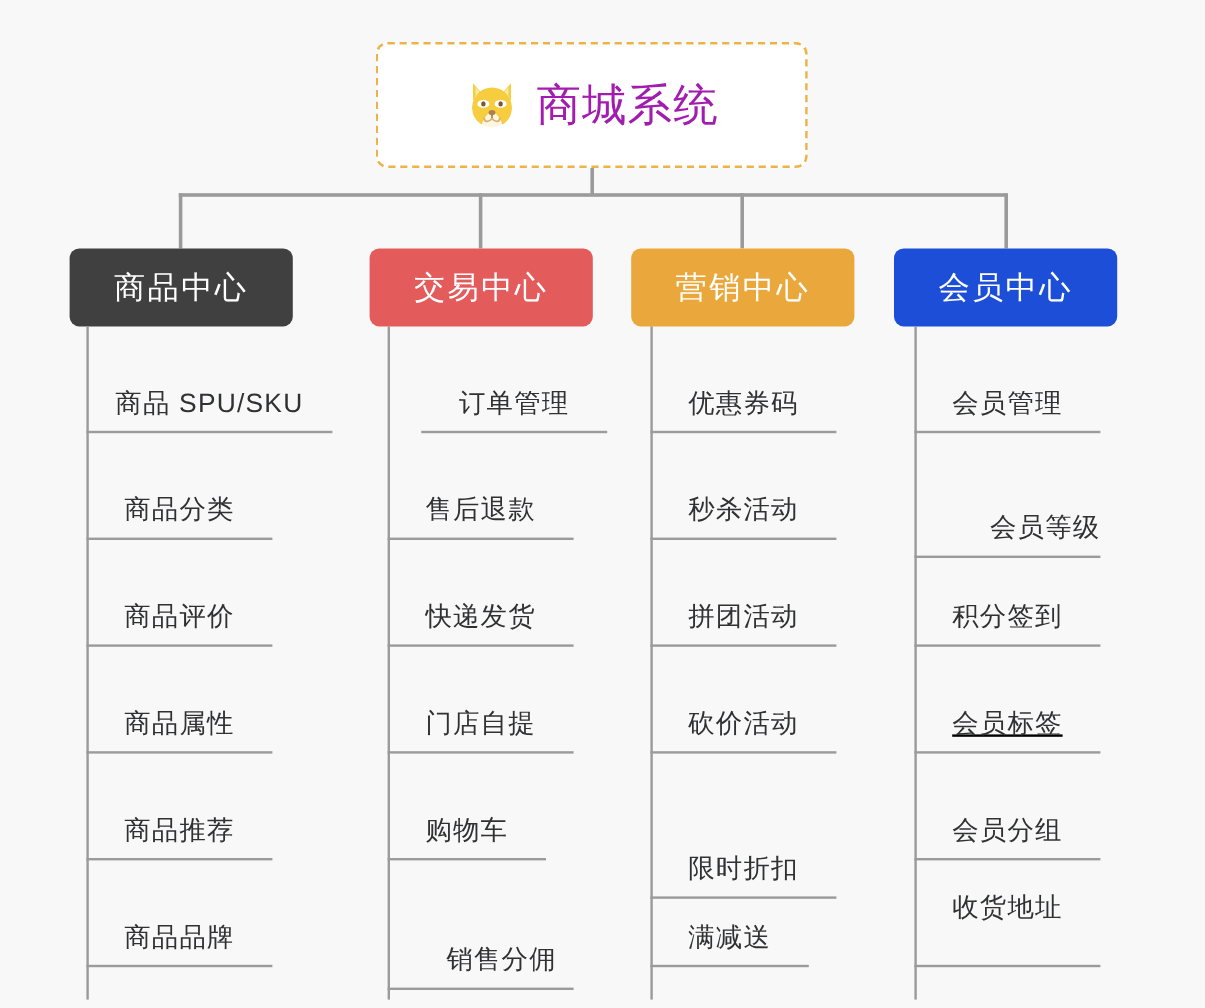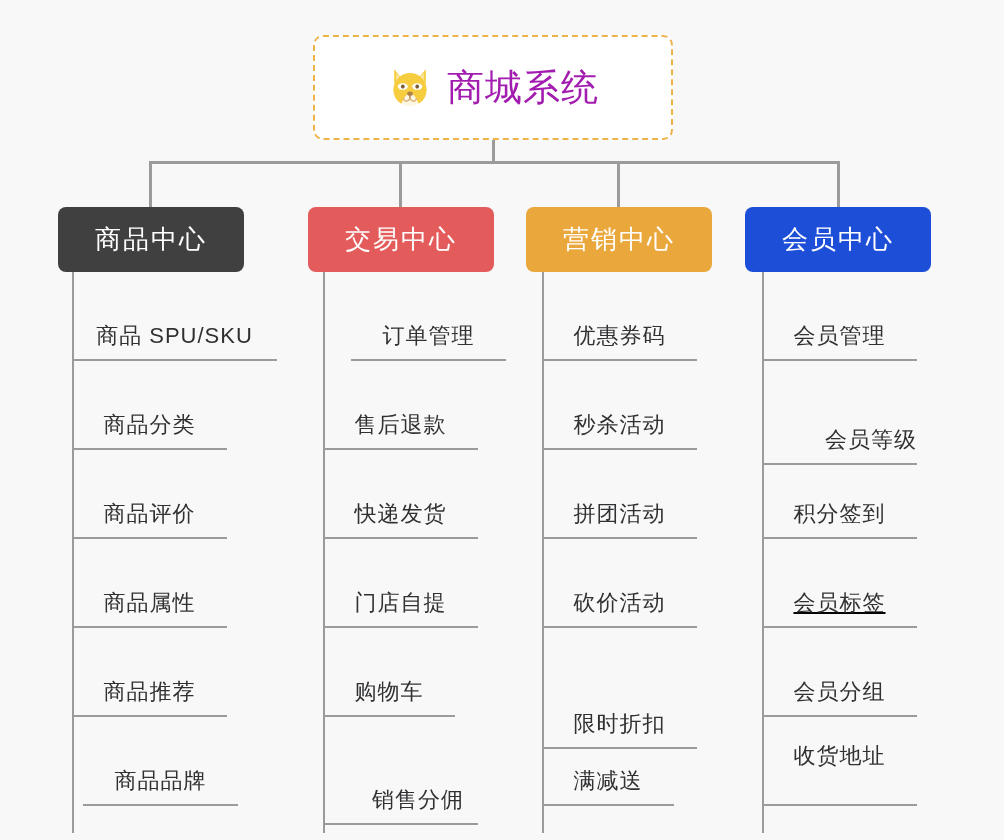--- a/index.html
+++ b/index.html
@@ -161,21 +161,21 @@
       </div>
     <div class="leaf-item" style="top:178px; width:155px;">
         <span class="leaf-label">商品评价</span>
       </div>
     <div class="leaf-item" style="top:267px; width:155px;">
         <span class="leaf-label">商品属性</span>
       </div>
     <div class="leaf-item" style="top:356px; width:155px;justify-content:center;">
         <span class="leaf-label">商品推荐</span>
       </div>
-    <div class="leaf-item" style="top:445px; width:155px;margin-left:11px;">
+    <div class="leaf-item" style="top:445px; width:155px;">
         <span class="leaf-label">商品品牌</span>
       </div>
   </div>
 
   <div class="leaf-col" style="left:323px; width:160px;">
     <div class="leaf-trunk" style="height:561px;"></div>
     <div class="leaf-item" style="top:0px;   width:155px;margin-left:28px;">
         <span class="leaf-label">订单管理</span>
       </div>
     <div class="leaf-item" style="top:89px;  width:155px;">

